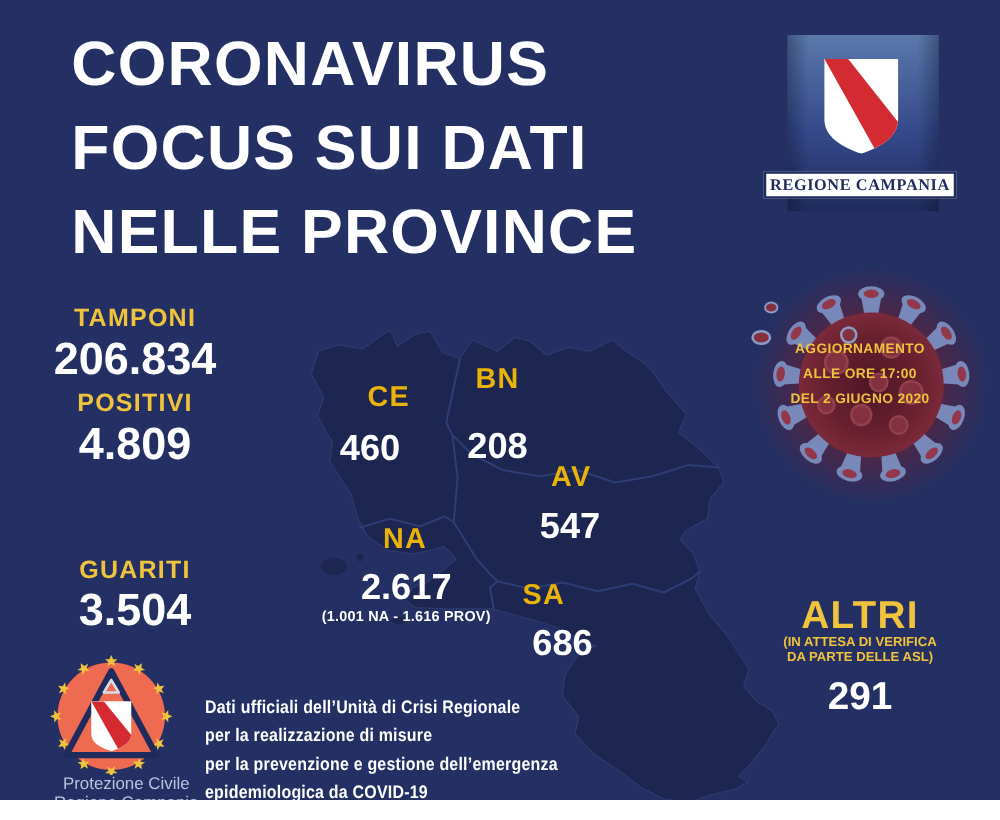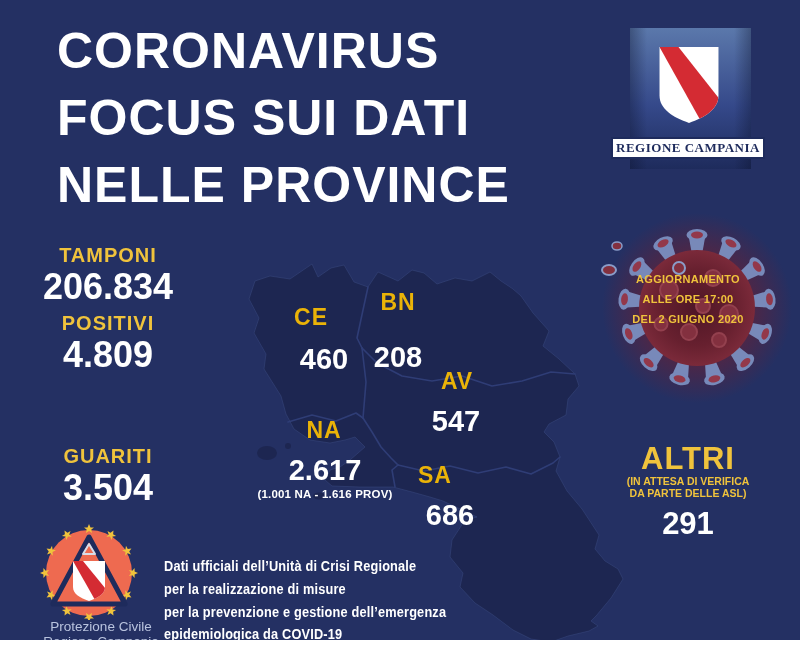--- a/index.html
+++ b/index.html
@@ -23,21 +23,21 @@
   
   .pcode{font-size:23px;font-weight:bold;color:#eab308;letter-spacing:1px;line-height:30px;text-align:center;width:120px;}
   .pval{font-size:29px;font-weight:bold;color:#ffffff;line-height:30px;text-align:center;width:120px;}
   .pnote{font-size:11.5px;font-weight:bold;color:#ffffff;line-height:13px;text-align:center;width:170px;letter-spacing:0.2px;}
 
   
   #update{left:592px;top:269px;width:192px;text-align:center;color:#f0c33c;
           font-weight:bold;font-size:11px;line-height:20px;letter-spacing:0.3px;}
 
   
-  #altri{left:608px;top:443px;width:160px;text-align:center;}
+  #altri{left:608px;top:476px;width:160px;text-align:center;}
   #altri .big{font-size:31px;font-weight:bold;color:#f0c33c;line-height:32px;letter-spacing:1px;}
   #altri .note{font-size:10.5px;font-weight:bold;color:#f0c33c;line-height:12px;}
   #altri .val{font-size:31px;font-weight:bold;color:#ffffff;line-height:34px;margin-top:8px;}
 
   
   #footer-text{left:164px;top:555px;width:360px;color:#ffffff;font-weight:bold;
                font-size:14.5px;line-height:22.8px;transform:scale(0.88,1);transform-origin:0 0;
                letter-spacing:0.2px;}
 
   
@@ -160,21 +160,21 @@
   <div class="statgrp abs" style="top:310px;">
     <div class="statlabel">POSITIVI</div>
     <div class="statvalue">4.809</div>
   </div>
   <div class="statgrp abs" style="top:443px;">
     <div class="statlabel">GUARITI</div>
     <div class="statvalue">3.504</div>
   </div>
 
   <div class="pcode abs" style="left:251px;top:302px;">CE</div>
-  <div class="pval  abs" style="left:264px;top:344px;">460</div>
+  <div class="pval  abs" style="left:236px;top:344px;">460</div>
 
   <div class="pcode abs" style="left:338px;top:287px;">BN</div>
   <div class="pval  abs" style="left:338px;top:342px;">208</div>
 
   <div class="pcode abs" style="left:397px;top:366px;">AV</div>
   <div class="pval  abs" style="left:396px;top:406px;">547</div>
 
   <div class="pcode abs" style="left:264px;top:415px;">NA</div>
   <div class="pval  abs" style="left:265px;top:455px;">2.617</div>
   <div class="pnote abs" style="left:240px;top:488px;">(1.001 NA - 1.616 PROV)</div>

